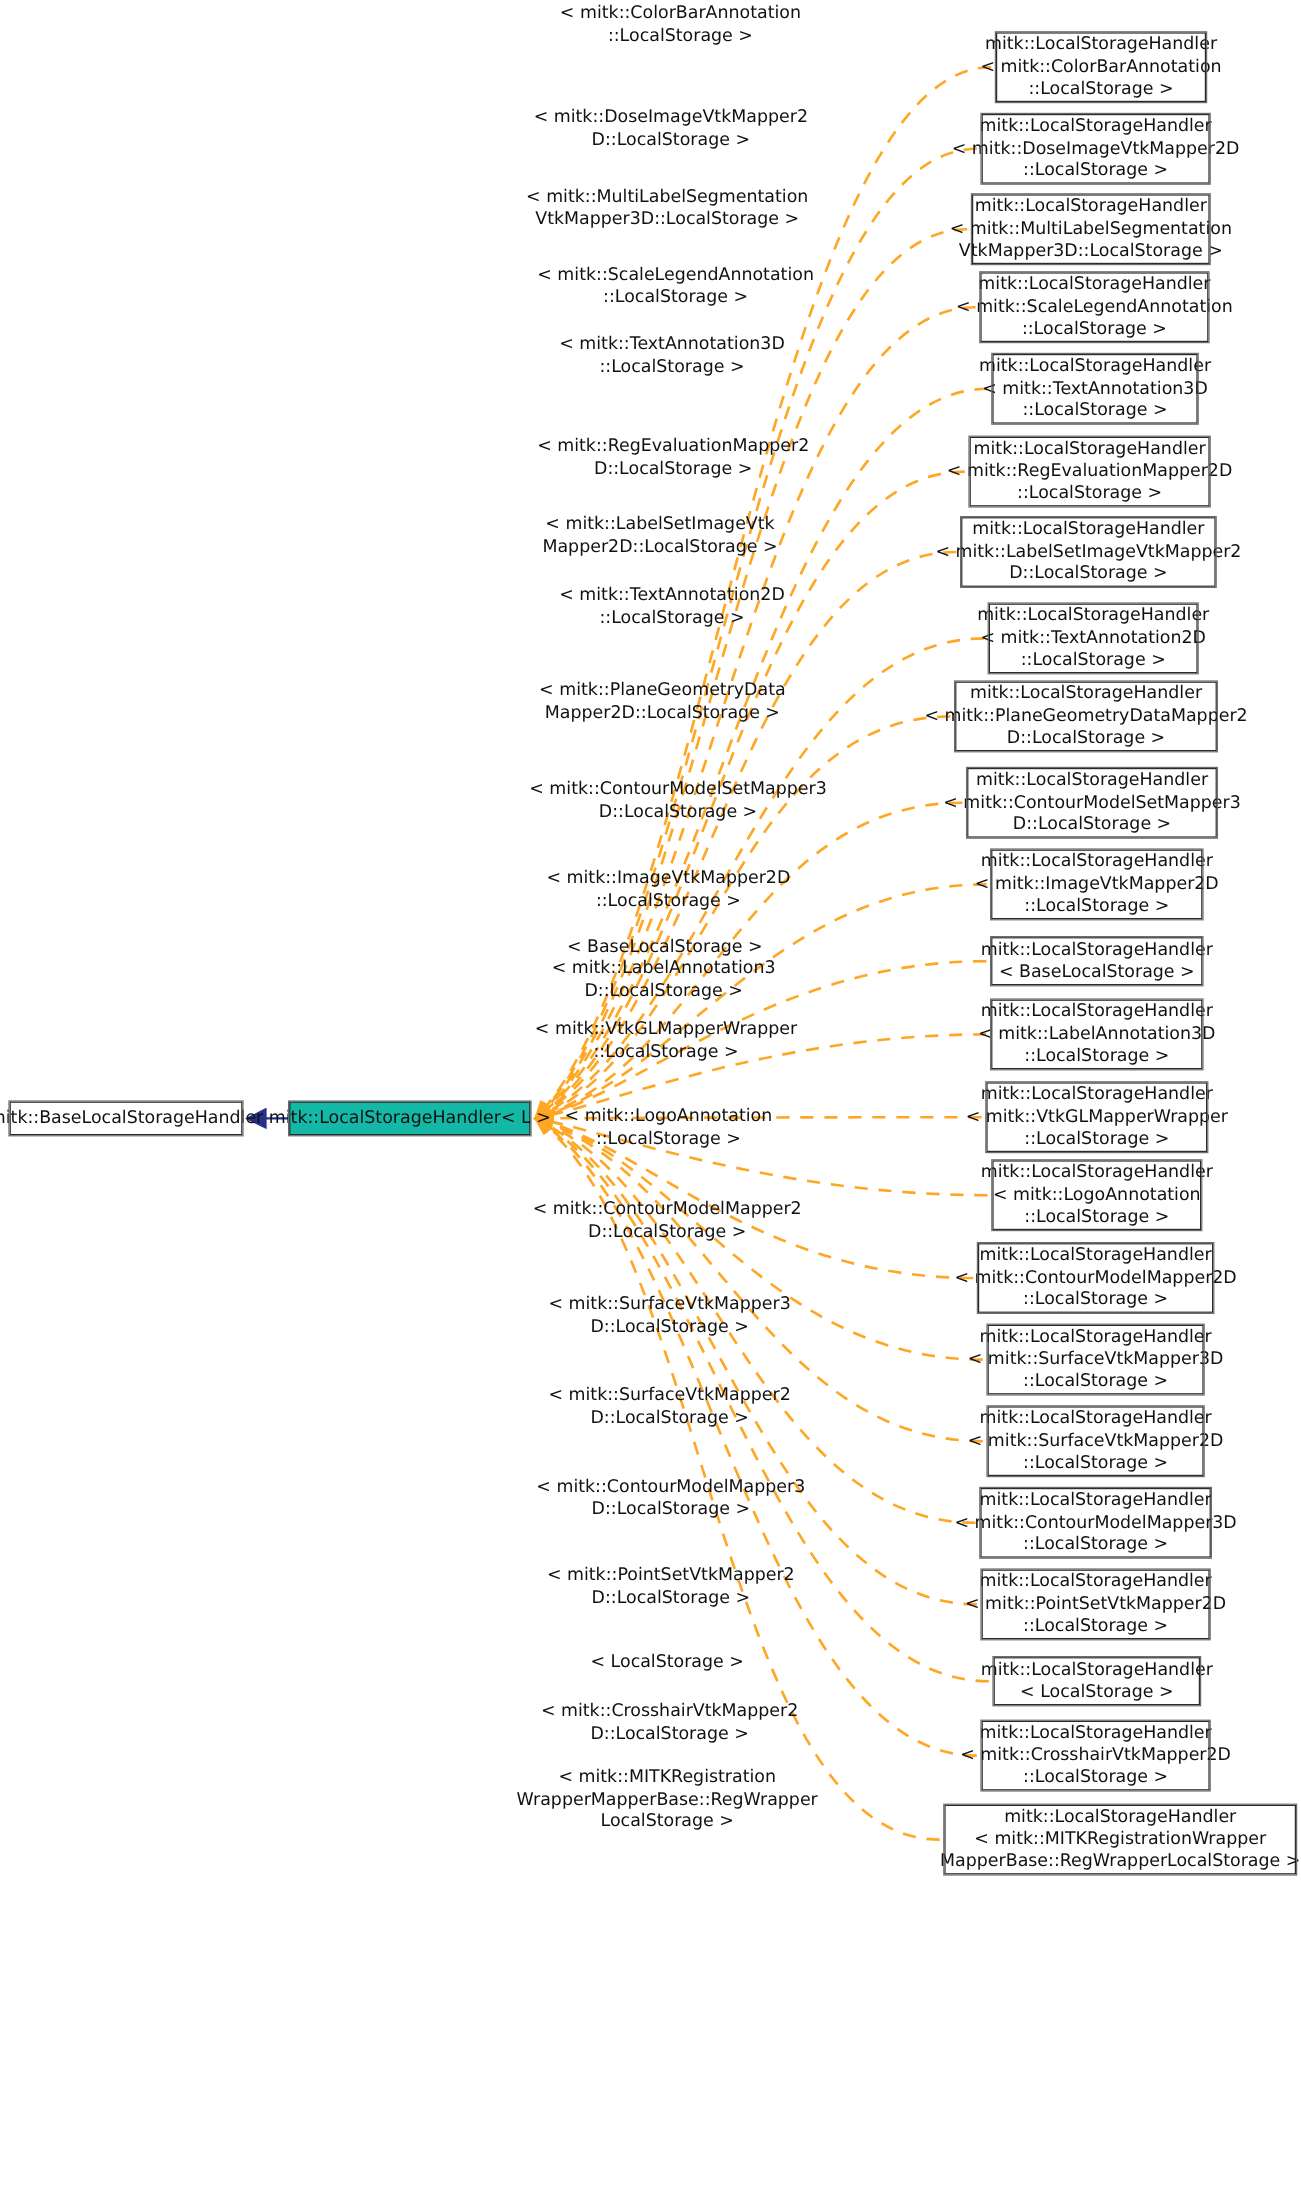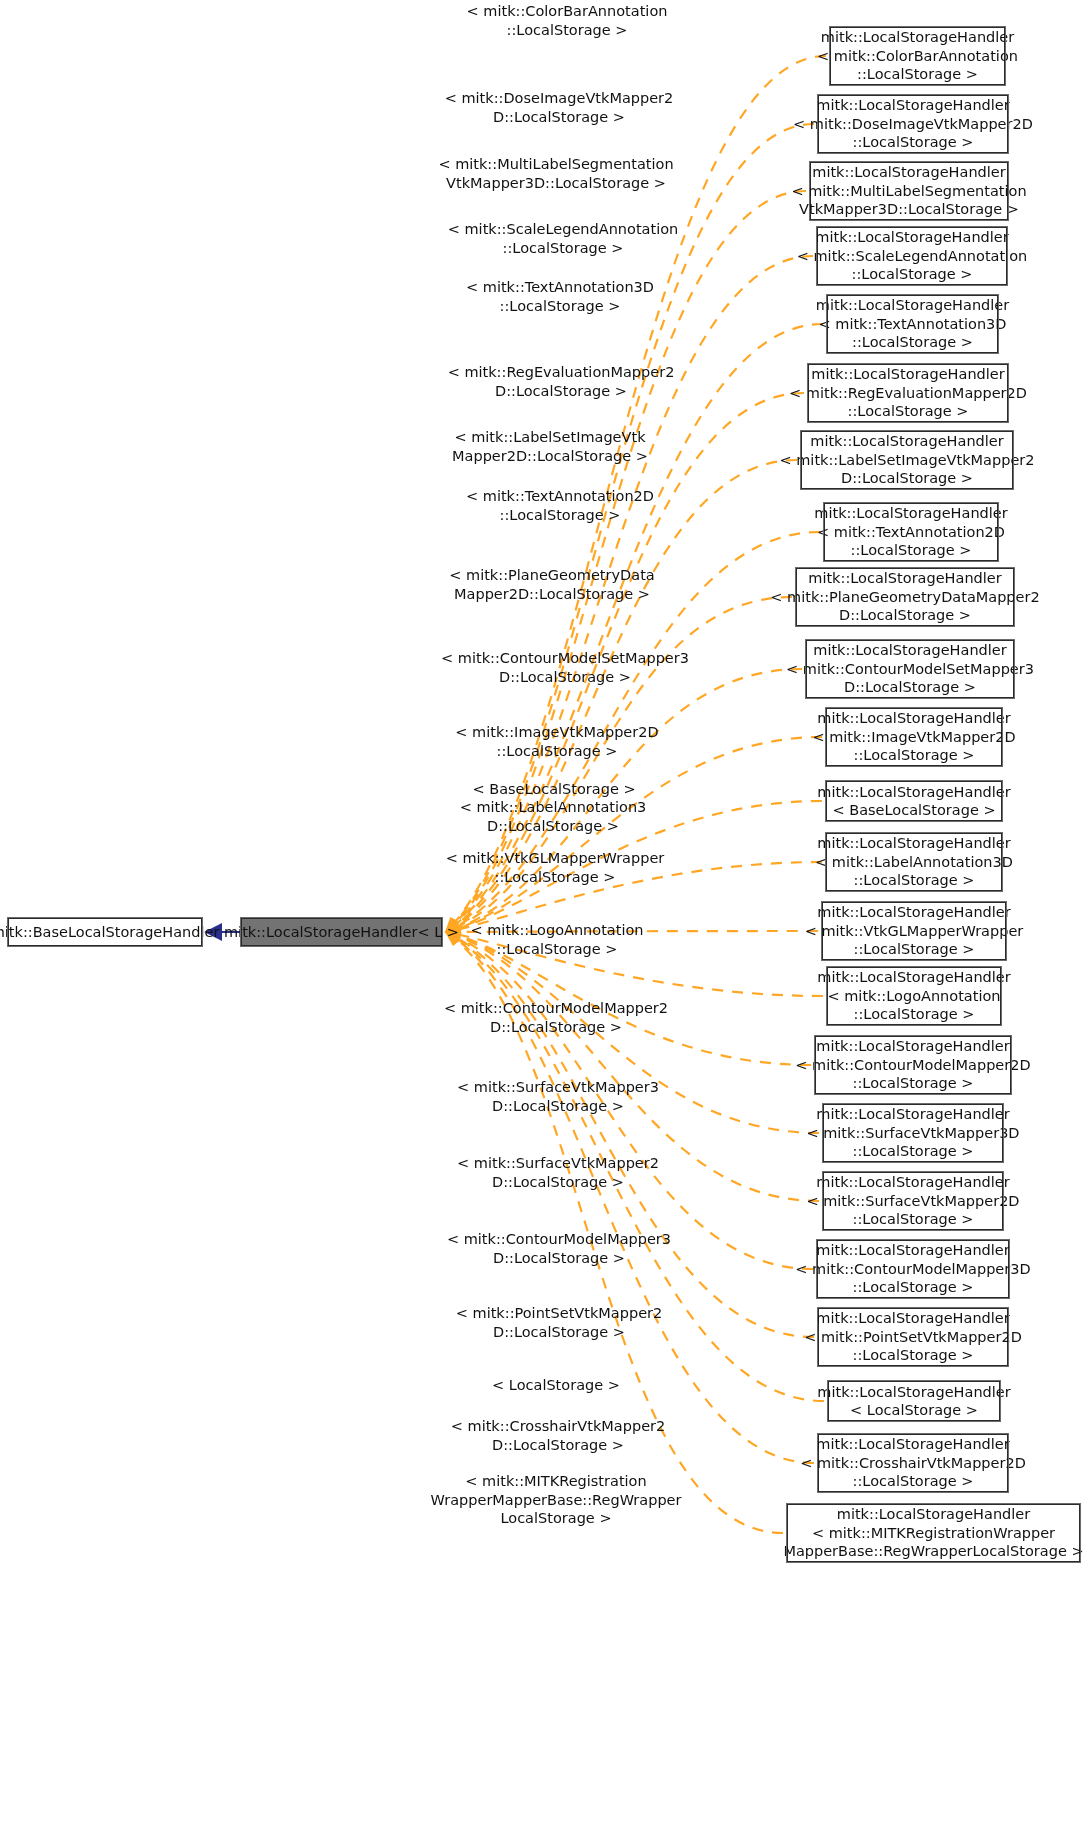--- a/index.html
+++ b/index.html
@@ -39,21 +39,21 @@
     line-height: 18.5px;
     color: #111111;
     display: flex;
     flex-direction: column;
     justify-content: center;
     align-items: center;
     white-space: nowrap;
     z-index: 3;
   }
   .node.root {
-    background: #737373;
+    background: #14b8a6;
   }
   .node .ln { display: block; }
   .edge-label {
     position: absolute;
     font-size: 14.5px;
     line-height: 18.5px;
     color: #111111;
     text-align: center;
     white-space: nowrap;
     z-index: 2;

